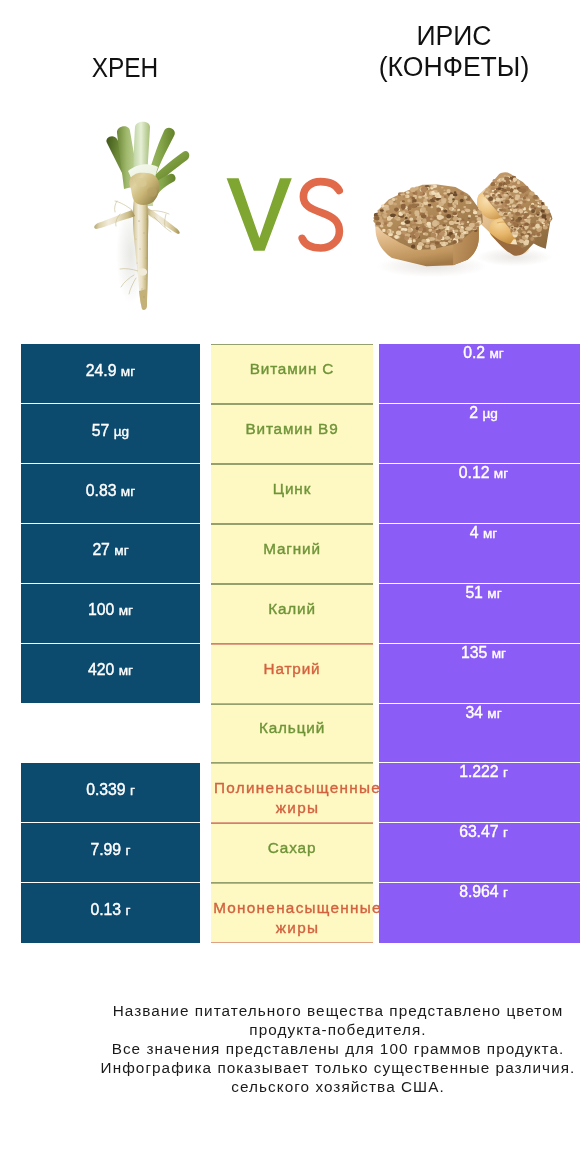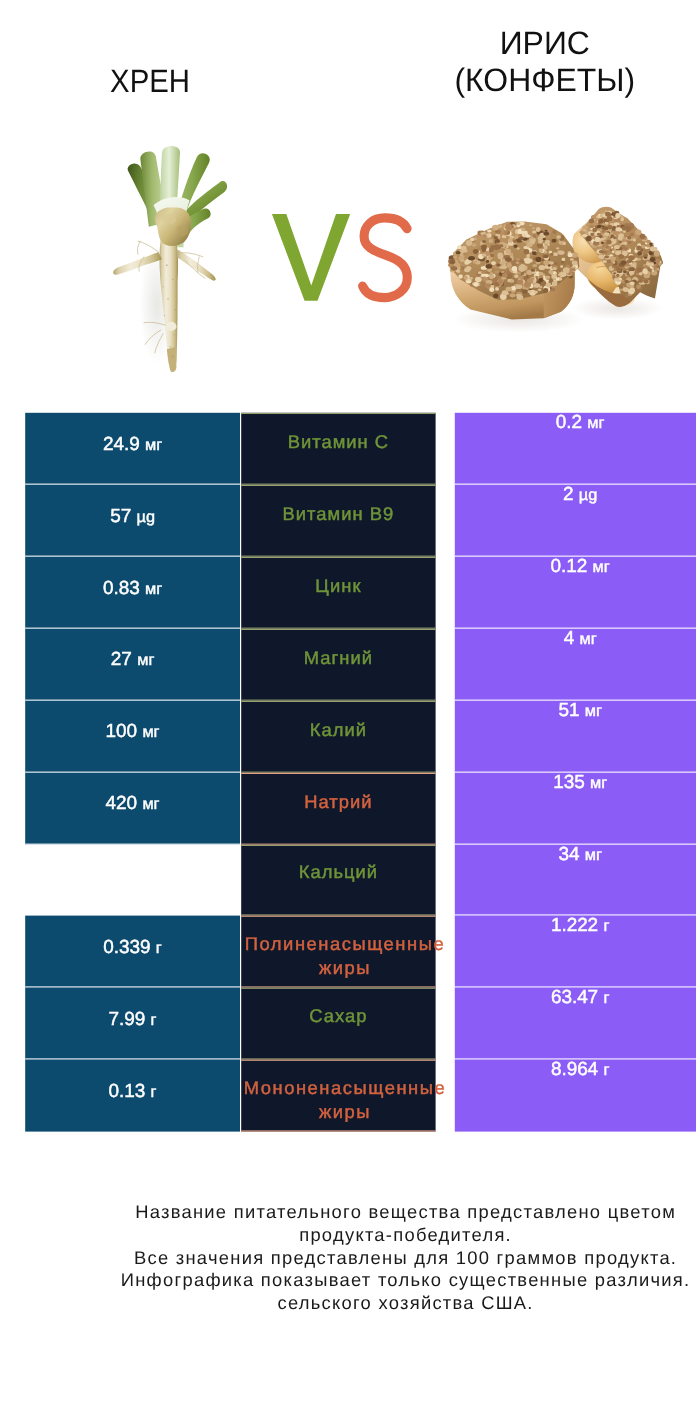--- a/index.html
+++ b/index.html
@@ -26,21 +26,21 @@
 
   .photo{position:absolute;}
 
   
   .table{position:absolute;left:21px;top:344.4px;width:537px;}
   .row{position:relative;height:59.86px;width:537px;}
   .cell{position:absolute;top:0;height:59.86px;box-sizing:border-box;
         display:flex;align-items:flex-start;justify-content:center;overflow:hidden;}
   .cell-l{left:0;width:179px;background:#0c4a6e;color:#ffffff;padding-top:17.4px;}
   .cell-r{left:358px;width:209px;background:#8b5cf6;color:#ffffff;z-index:3;padding-top:0;}
-  .cell-m{left:180px;width:162px;background:#0f172a;z-index:1;overflow:visible;padding-top:13.9px;}
+  .cell-m{left:190px;width:162px;background:#fef9c3;z-index:1;overflow:visible;padding-top:13.9px;}
   .cell-m .mlabel{white-space:nowrap;text-align:center;font-weight:400;
      font-size:15.3px;line-height:19.5px;letter-spacing:.85px;
      -webkit-text-stroke:0.38px currentColor;}
   .cell-m .mlabel.two{white-space:normal;width:192px;flex:0 0 auto;letter-spacing:1.28px;margin-left:11px;}
   .row.sep .cell-l{border-bottom:1.6px solid #ffffff;}
   .row.sep .cell-r{border-bottom:1.6px solid #ffffff;}
   .cell-m{border-top:1px solid;border-bottom:1px solid;}
   .g{color:#6F9438;border-color:#95A06E;}
   .r{color:#D3623F;border-color:#DFA186;}
 

